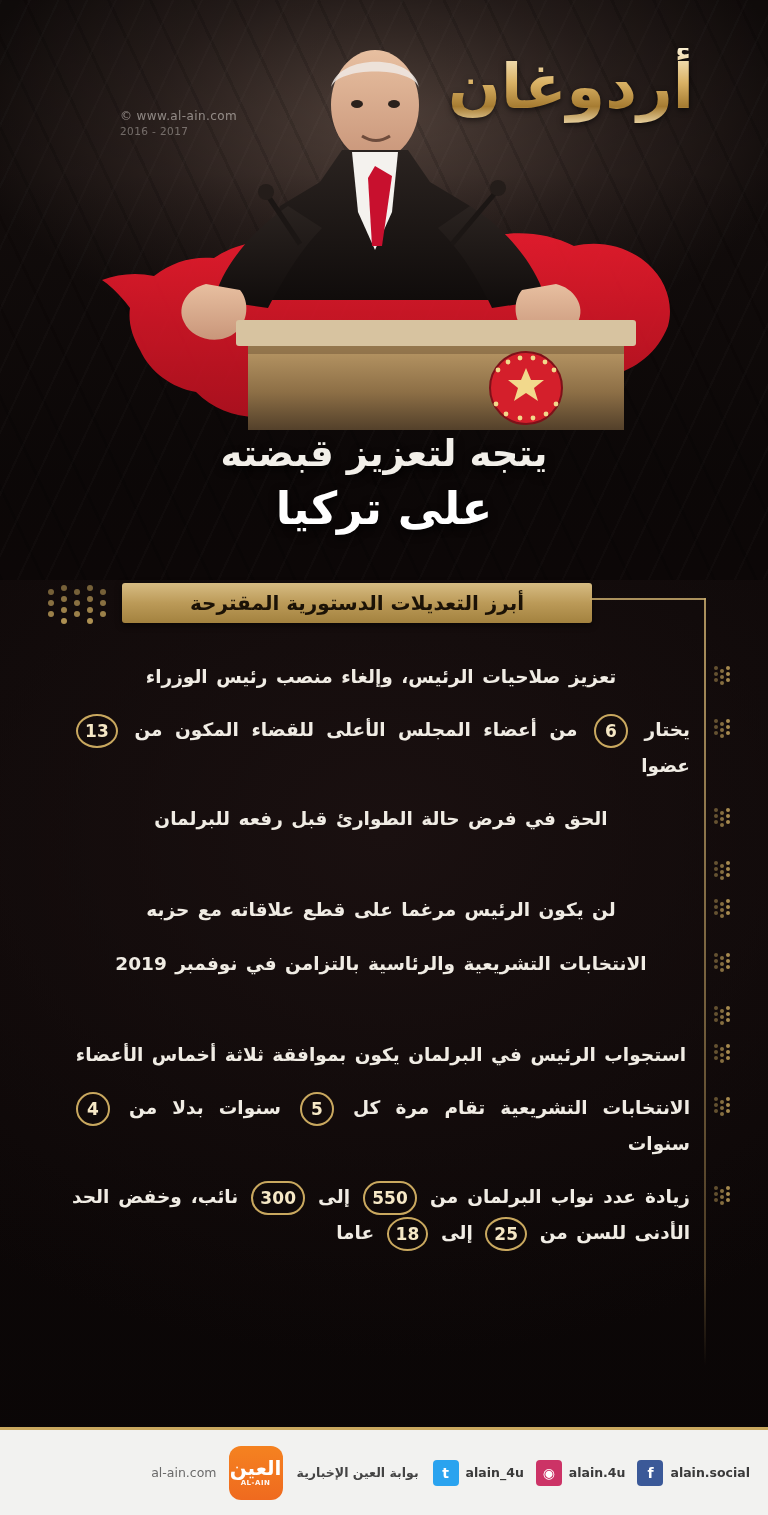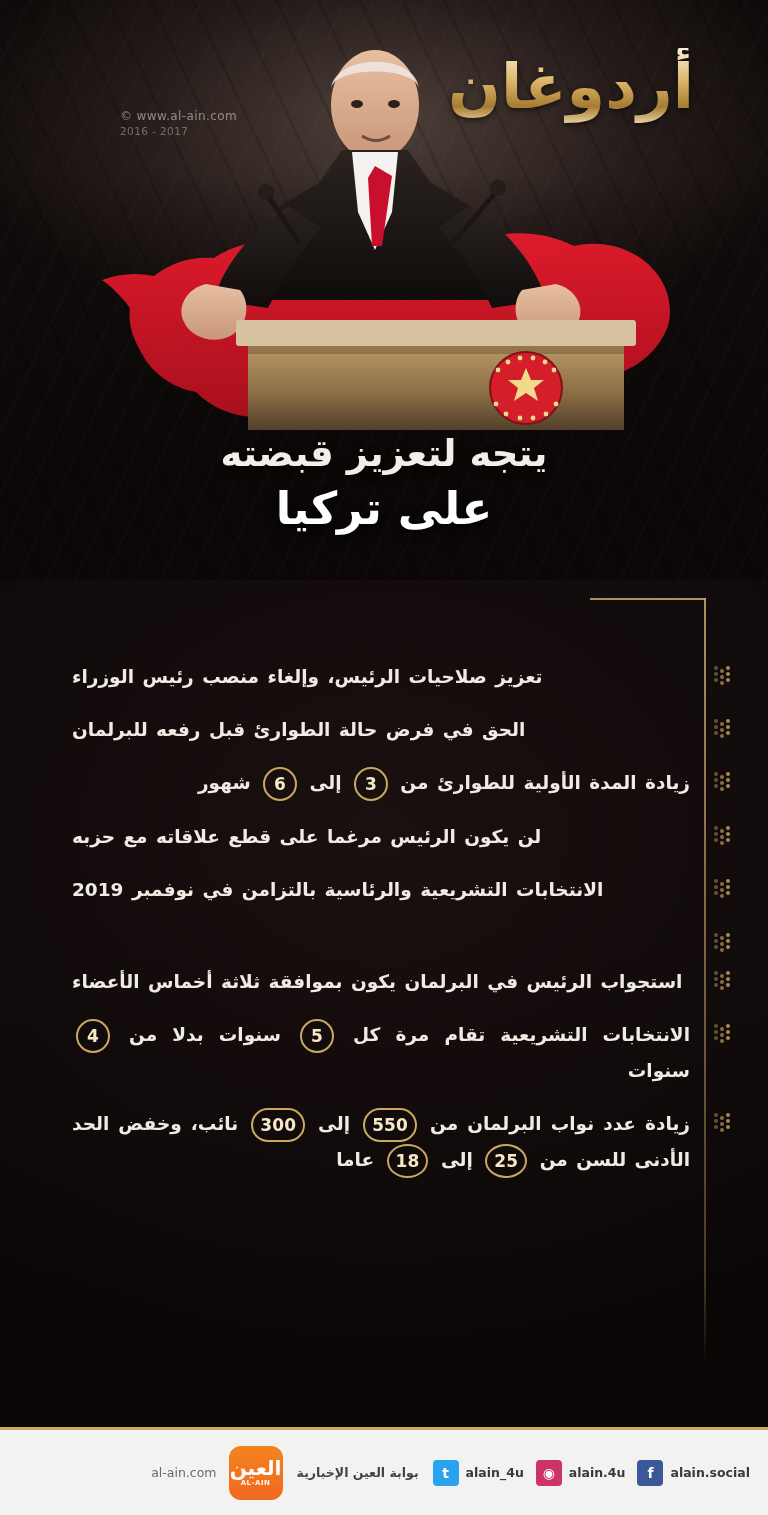--- a/index.html
+++ b/index.html
@@ -177,21 +177,21 @@
   }
   .item {
     position: relative;
     padding: 9px 0 9px 0;
     min-height: 38px;
   }
   .item .txt {
     color: #f0ece4;
     font-size: 18.5px;
     line-height: 1.9;
-    text-align: left;
+    text-align: center;
     font-weight: 600;
     letter-spacing: .1px;
     word-spacing: 2px;
   }
   .item .txt.justify { text-align: justify; text-align-last: right; }
   .badge {
     display: inline-flex;
     align-items: center;
     justify-content: center;
     min-width: 34px;
@@ -371,20 +371,44 @@
     <div class="erdogan-name">
       <div class="calligraphy">أردوغان</div>
     </div>
 
     <div class="headline">
       <div class="l1">يتجه لتعزيز قبضته</div>
       <div class="l2">على تركيا</div>
     </div>
   </div>
 
+  <div class="subtitle-row">
+    <div class="dots-cluster" id="dotsCluster">
+        <i style="left: 0px; top: 4px; opacity: 0.55;"></i>
+        <i style="left: 0px; top: 15px; opacity: 0.65;"></i>
+        <i style="left: 0px; top: 26px; opacity: 0.75;"></i>
+        <i style="left: 13px; top: 0px; opacity: 0.55;"></i>
+        <i style="left: 13px; top: 11px; opacity: 0.65;"></i>
+        <i style="left: 13px; top: 22px; opacity: 0.75;"></i>
+        <i style="left: 13px; top: 33px; opacity: 0.85;"></i>
+        <i style="left: 26px; top: 4px; opacity: 0.55;"></i>
+        <i style="left: 26px; top: 15px; opacity: 0.65;"></i>
+        <i style="left: 26px; top: 26px; opacity: 0.75;"></i>
+        <i style="left: 39px; top: 0px; opacity: 0.55;"></i>
+        <i style="left: 39px; top: 11px; opacity: 0.65;"></i>
+        <i style="left: 39px; top: 22px; opacity: 0.75;"></i>
+        <i style="left: 39px; top: 33px; opacity: 0.85;"></i>
+        <i style="left: 52px; top: 4px; opacity: 0.55;"></i>
+        <i style="left: 52px; top: 15px; opacity: 0.65;"></i>
+        <i style="left: 52px; top: 26px; opacity: 0.75;"></i>
+      </div>
+    <div class="sub-bar">
+      <span>أبرز التعديلات الدستورية المقترحة</span>
+    </div>
+  </div>
   <div class="rail-top"></div>
   <div class="rail"></div>
 
   <div class="list" id="list">
       <div class="item">
         <div class="marker">
           <i style="left: 0px; top: 0px; opacity: 0.45;"></i>
           <i style="left: 0px; top: 6px; opacity: 0.45;"></i>
           <i style="left: 0px; top: 12px; opacity: 0.45;"></i>
           <i style="left: 6px; top: 3px; opacity: 0.63;"></i>
@@ -401,35 +425,48 @@
           <i style="left: 0px; top: 0px; opacity: 0.45;"></i>
           <i style="left: 0px; top: 6px; opacity: 0.45;"></i>
           <i style="left: 0px; top: 12px; opacity: 0.45;"></i>
           <i style="left: 6px; top: 3px; opacity: 0.63;"></i>
           <i style="left: 6px; top: 9px; opacity: 0.63;"></i>
           <i style="left: 6px; top: 15px; opacity: 0.63;"></i>
           <i style="left: 12px; top: 0px; opacity: 0.81;"></i>
           <i style="left: 12px; top: 6px; opacity: 0.81;"></i>
           <i style="left: 12px; top: 12px; opacity: 0.81;"></i>
         </div>
+        <div class="txt justify"> يختار <span class="badge">6</span> من أعضاء المجلس الأعلى للقضاء المكون من <span class="badge">13</span> عضوا </div>
+      </div>
+      <div class="item">
+        <div class="marker">
+          <i style="left: 0px; top: 0px; opacity: 0.45;"></i>
+          <i style="left: 0px; top: 6px; opacity: 0.45;"></i>
+          <i style="left: 0px; top: 12px; opacity: 0.45;"></i>
+          <i style="left: 6px; top: 3px; opacity: 0.63;"></i>
+          <i style="left: 6px; top: 9px; opacity: 0.63;"></i>
+          <i style="left: 6px; top: 15px; opacity: 0.63;"></i>
+          <i style="left: 12px; top: 0px; opacity: 0.81;"></i>
+          <i style="left: 12px; top: 6px; opacity: 0.81;"></i>
+          <i style="left: 12px; top: 12px; opacity: 0.81;"></i>
+        </div>
         <div class="txt"> الحق في فرض حالة الطوارئ قبل رفعه للبرلمان </div>
       </div>
       <div class="item">
         <div class="marker">
           <i style="left: 0px; top: 0px; opacity: 0.45;"></i>
           <i style="left: 0px; top: 6px; opacity: 0.45;"></i>
           <i style="left: 0px; top: 12px; opacity: 0.45;"></i>
           <i style="left: 6px; top: 3px; opacity: 0.63;"></i>
           <i style="left: 6px; top: 9px; opacity: 0.63;"></i>
           <i style="left: 6px; top: 15px; opacity: 0.63;"></i>
           <i style="left: 12px; top: 0px; opacity: 0.81;"></i>
           <i style="left: 12px; top: 6px; opacity: 0.81;"></i>
           <i style="left: 12px; top: 12px; opacity: 0.81;"></i>
         </div>
-        <div class="txt justify"> زيادة المدة الأولية للطوارئ من <span class="badge">3</span> إلى <span class="badge">6</span> شهور </div>
       </div>
       <div class="item">
         <div class="marker">
           <i style="left: 0px; top: 0px; opacity: 0.45;"></i>
           <i style="left: 0px; top: 6px; opacity: 0.45;"></i>
           <i style="left: 0px; top: 12px; opacity: 0.45;"></i>
           <i style="left: 6px; top: 3px; opacity: 0.63;"></i>
           <i style="left: 6px; top: 9px; opacity: 0.63;"></i>
           <i style="left: 6px; top: 15px; opacity: 0.63;"></i>
           <i style="left: 12px; top: 0px; opacity: 0.81;"></i>

